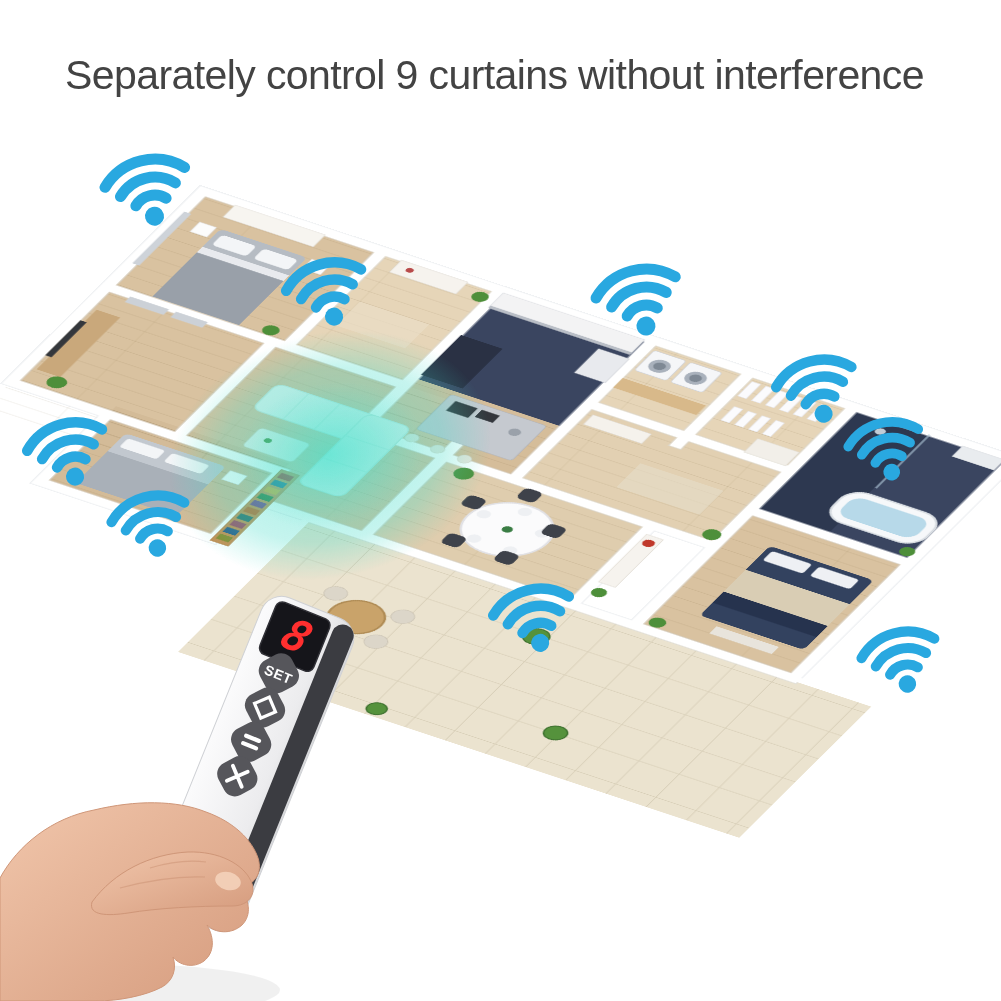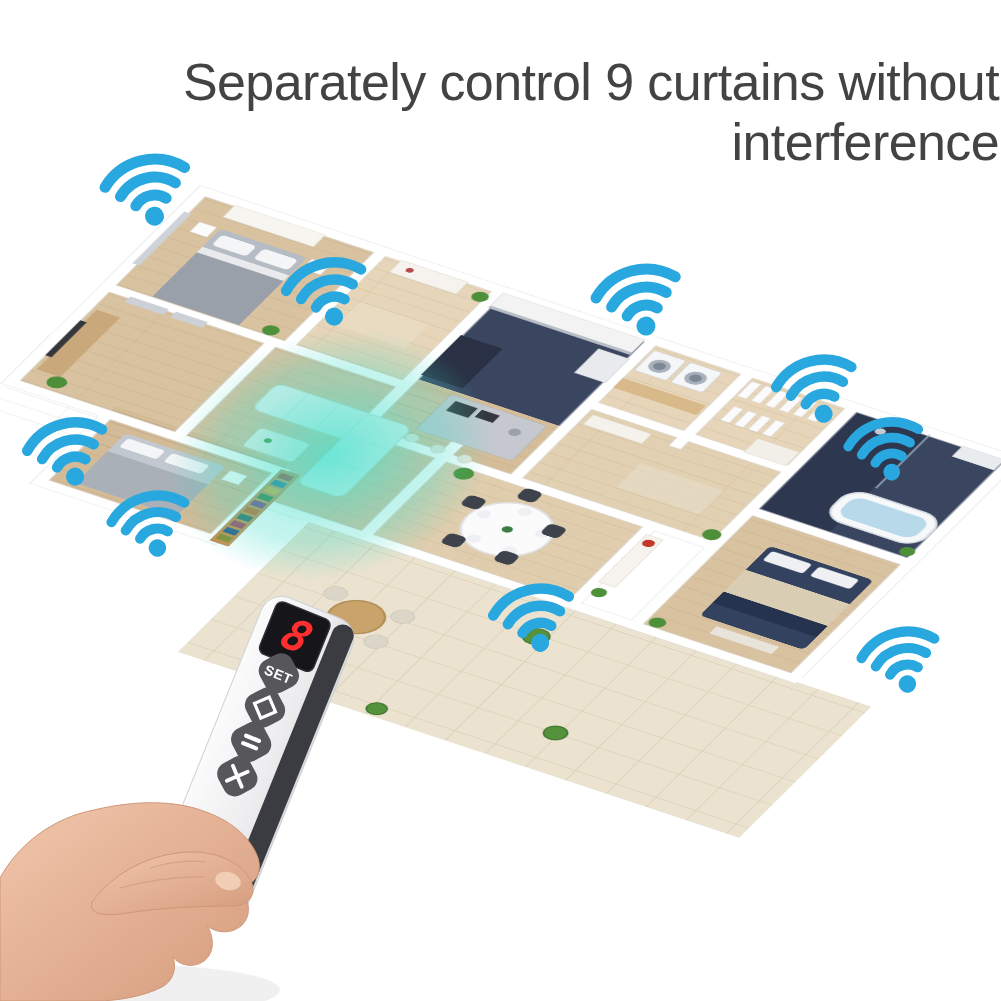--- a/index.html
+++ b/index.html
@@ -6,22 +6,22 @@
     --title-gray:#434343; --wifi-blue:#29a8e0; --glow-teal:#40dcc8;
     --wood:#d9c2a0; --wood-light:#e6d5b8; --navy-tile:#3a4560; --navy-dark:#2d3850;
     --patio-tile:#ebe3cf; --remote-dark:#3b3c41; --button-gray:#56565b; --digit-red:#ff2f2f;
   }
   html,body{margin:0;padding:0}
   body{
     width:1001px;height:1001px;position:relative;overflow:hidden;background:#ffffff;
     font-family:"Liberation Sans",sans-serif;
   }
   #headline{
-    position:absolute;top:52px;left:0;right:2px;text-align:right;
-    font-size:52px;font-weight:400;letter-spacing:-0.6px;color:var(--title-gray);
+    position:absolute;top:52px;left:0;right:12px;text-align:center;
+    font-size:41px;font-weight:400;letter-spacing:-0.6px;color:var(--title-gray);
   }
   
   #plan3d{
     position:absolute;left:0;top:0;width:1300px;height:920px;
     transform-origin:0 0;
     transform:translate(200px,185px) rotateX(55deg) rotateZ(30deg) scale(0.8);
   }
   #plan3d svg{display:block}
   #glow{
     position:absolute;left:110px;top:290px;width:440px;height:330px;border-radius:50%;

